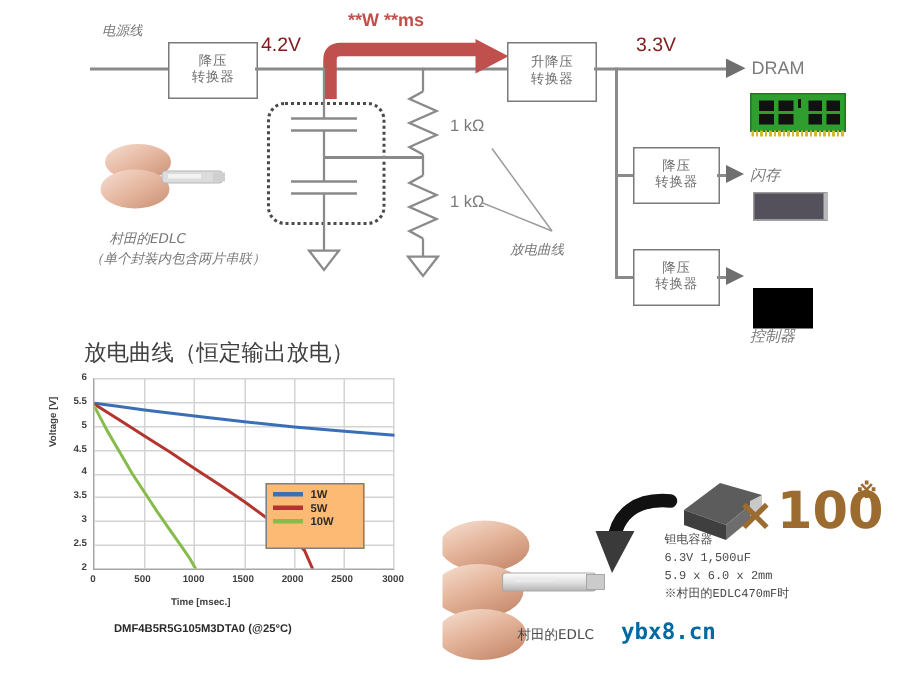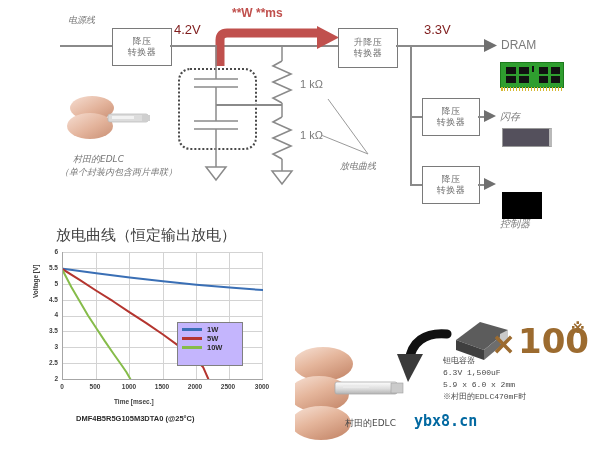--- a/index.html
+++ b/index.html
@@ -100,21 +100,21 @@
   .ylabel-rot{
     position:absolute;left:14px;top:72px;
     font-size:6.5px;font-weight:bold;color:#404040;
     transform:rotate(-90deg);transform-origin:left top;
     white-space:nowrap;font-family:"Liberation Sans",sans-serif;
   }
   .xaxis-label{position:absolute;left:96px;top:172px;font-size:6.5px;font-weight:bold;color:#404040;white-space:nowrap;font-family:"Liberation Sans",sans-serif;}
   .chart-caption{position:absolute;left:58px;top:188px;font-size:7.5px;font-weight:bold;color:#2b2b2b;white-space:nowrap;font-family:"Liberation Sans",sans-serif;}
   .legend{
     position:absolute;left:159px;top:96px;width:66px;height:44px;
-    border:1.5px solid #808080;background:#c4b5fd;
+    border:1.5px solid #808080;background:#fdba74;
     display:flex;flex-direction:column;justify-content:space-between;
     padding:2px 0 20px 4px;box-sizing:border-box;
   }
   .legend .row{display:flex;align-items:center;height:12px;}
   .legend .swatch{width:20px;height:2.5px;margin-right:5px;}
   .legend .ltxt{font-size:7.5px;font-weight:bold;color:#2b2b2b;font-family:"Liberation Sans",sans-serif;}
   
   .hand{position:absolute;}
   .x100{
     position:absolute;

